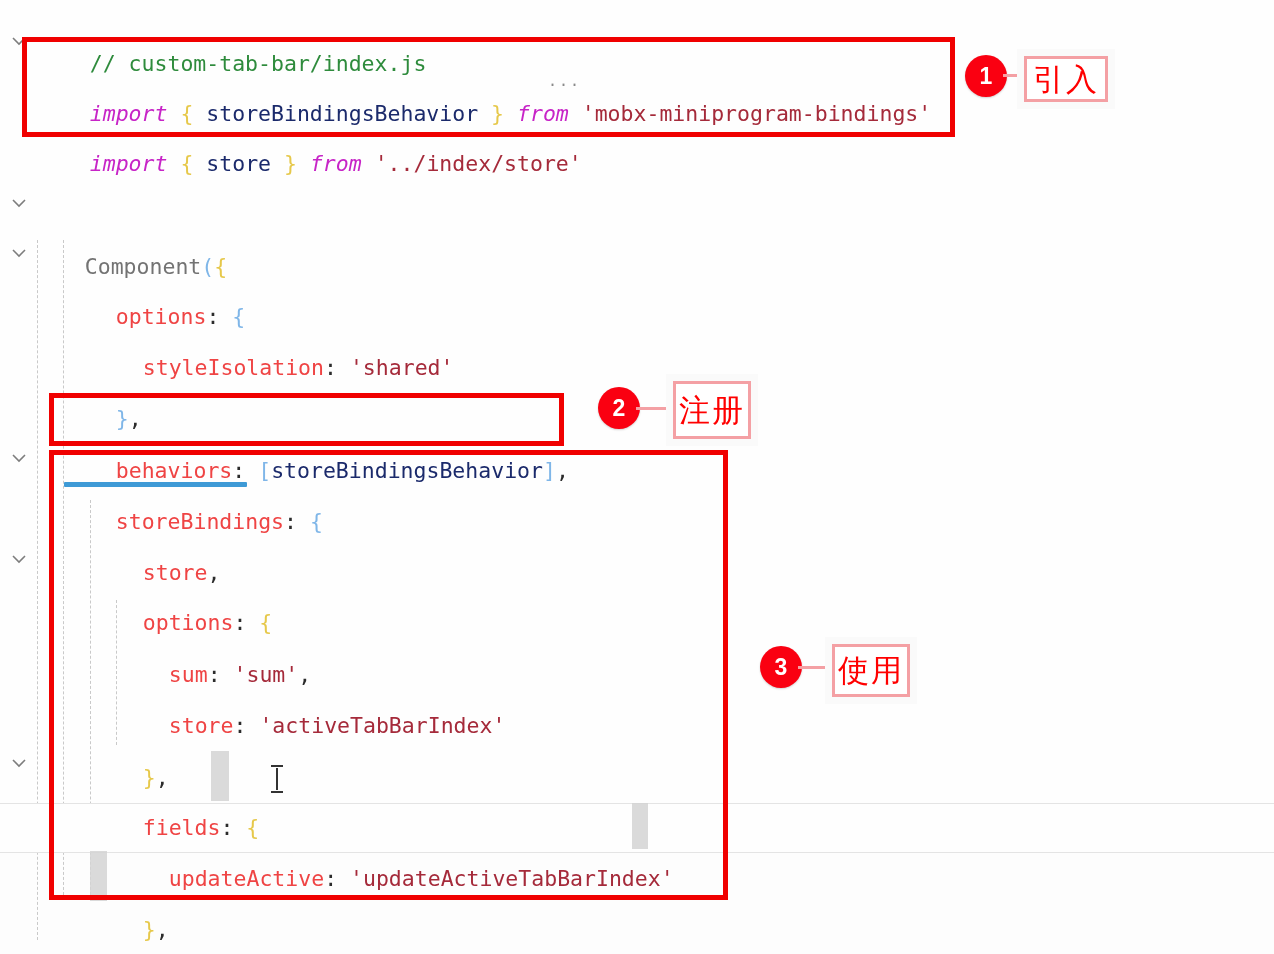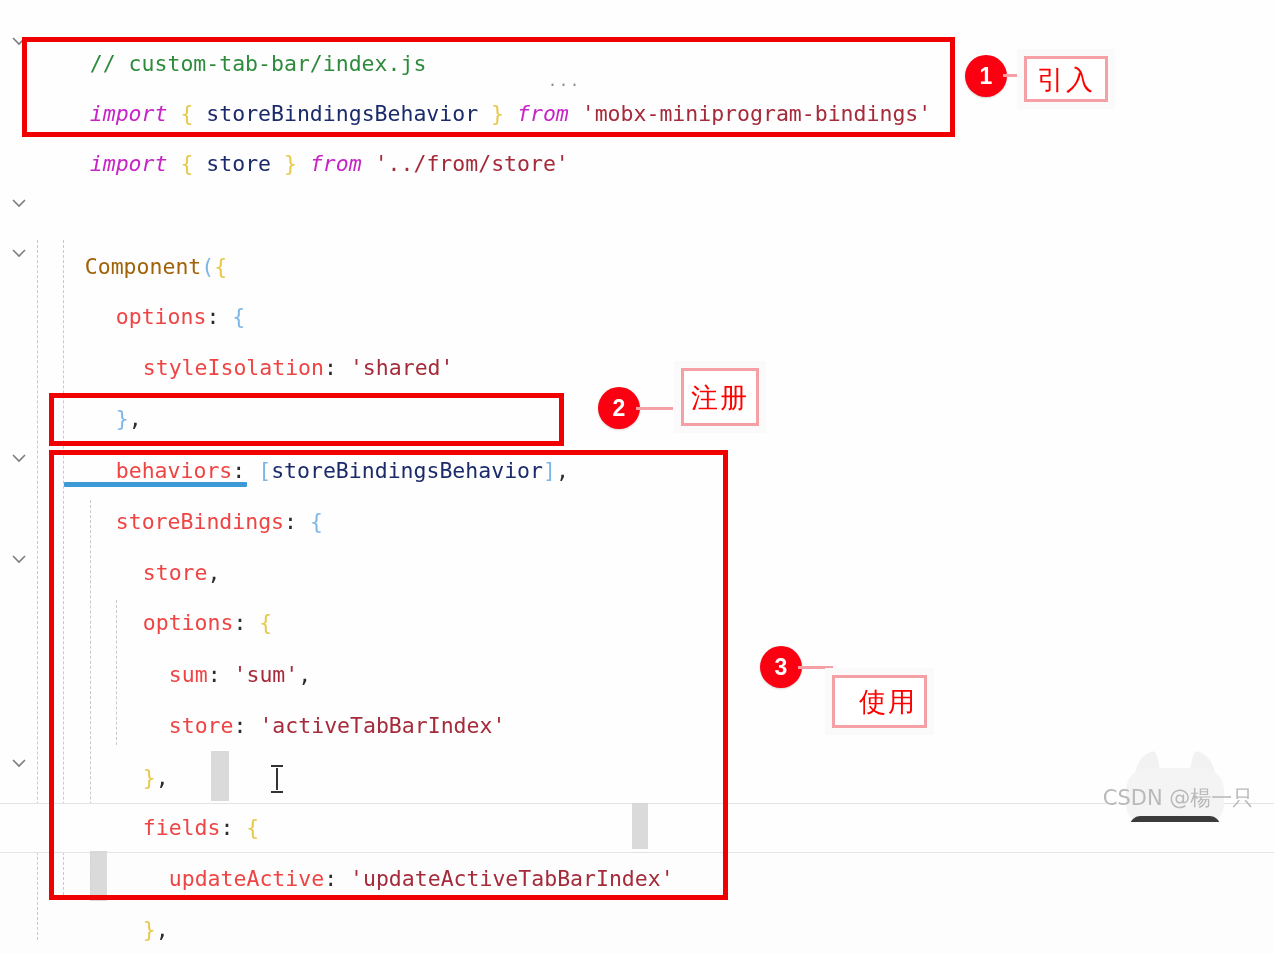--- a/index.html
+++ b/index.html
@@ -40,21 +40,21 @@
   
   .t-comment  { color: #2e8b3c; }
   .t-keyword  { color: #c724c7; font-style: italic; }
   .t-ident    { color: #1b2a6b; }
   .t-prop     { color: #ef4444; }
   .t-string   { color: #a52a3a; }
   .t-brace    { color: #e6c84a; }
   .t-brack    { color: #7fb6e8; }
   .t-cbrace   { color: #7fb6e8; }
   .t-punct    { color: #2b2b2b; }
-  .t-fn       { color: #a16207; }
+  .t-fn       { color: #737373; }
 
   
   .guide {
     position: absolute;
     width: 1px;
     border-left: 1px dashed #c9c9c9;
   }
 
   
   .chevron {
@@ -129,21 +129,21 @@
     position: absolute;
     height: 3px;
     background: #f4a0a4;
   }
   .callout {
     position: absolute;
     border: 3px solid #f4a0a4;
     background: #ffffff;
     color: #ff0000;
     font-family: "DejaVu Sans", "Liberation Sans", sans-serif;
-    font-size: 27px;
+    font-size: 31px;
     line-height: 1;
     display: flex;
     align-items: center;
     justify-content: center;
     letter-spacing: 2px;
     box-shadow: 0 0 0 7px #fafafa;
   }
 
   
   #watermark {
@@ -216,21 +216,21 @@
     <span class="t-comment">// custom-tab-bar/index.js</span>
   </div>
 
   <div class="line" style="top:36px; left:38px;">
     <span class="t-keyword">import</span><span class="t-punct"> </span><span class="t-brace">{</span><span> </span><span class="t-ident">storeBindingsBehavior</span><span> </span><span class="t-brace">}</span><span> </span><span class="t-keyword">from</span><span> </span><span class="t-string">'mobx-miniprogram-bindings'</span>
   </div>
 
   <div class="ellipsis" style="left:548px; top:74px;">...</div>
 
   <div class="line" style="top:86px; left:38px;">
-    <span class="t-keyword">import</span><span> </span><span class="t-brace">{</span><span> </span><span class="t-ident">store</span><span> </span><span class="t-brace">}</span><span> </span><span class="t-keyword">from</span><span> </span><span class="t-string">'../from/store'</span>
+    <span class="t-keyword">import</span><span> </span><span class="t-brace">{</span><span> </span><span class="t-ident">store</span><span> </span><span class="t-brace">}</span><span> </span><span class="t-keyword">from</span><span> </span><span class="t-string">'../index/store'</span>
   </div>
 
   <div class="line" style="top:189px; left:33px;">
     <span class="t-fn">Component</span><span class="t-brack">(</span><span class="t-brace">{</span>
   </div>
 
   <div class="line" style="top:239px; left:64px;">
     <span class="t-prop">options</span><span class="t-punct">:</span><span> </span><span class="t-cbrace">{</span>
   </div>
 
@@ -308,35 +308,26 @@
   </div>
   <div class="leader" style="left:1003px; top:74px; width:22px;"></div>
   <div class="callout" style="left:1024px; top:56px; width:78px; height:40px;">
     <span>引入</span>
   </div>
 
   <div class="badge" style="left:598px; top:387px;">
     <span>2</span>
   </div>
   <div class="leader" style="left:636px; top:407px; width:37px;"></div>
-  <div class="callout" style="left:673px; top:368px; width:72px; height:52px;margin-left:8px;">
+  <div class="callout" style="left:673px; top:381px; width:72px; height:52px;">
     <span>注册</span>
   </div>
 
   <div class="badge" style="left:760px; top:646px;">
     <span>3</span>
   </div>
   <div class="leader" style="left:798px; top:666px; width:35px;"></div>
-  <div class="callout" style="left:832px; top:675px; width:72px; height:47px;padding-left:17px;">
+  <div class="callout" style="left:832px; top:644px; width:72px; height:47px;">
     <span>使用</span>
   </div>
 
-  <div id="watermark">
-    <svg class="logo" viewBox="0 0 118 92">
-      <path d="M18 34 Q20 12 34 6 Q40 3 42 14 L45 28 Z" fill="#f2f2f2"></path>
-      <path d="M100 34 Q98 12 84 6 Q78 3 76 14 L73 28 Z" fill="#f2f2f2"></path>
-      <rect x="10" y="22" width="98" height="58" rx="22" fill="#f4f4f4"></rect>
-      <rect x="14" y="70" width="90" height="24" rx="10" fill="#3b3b3b"></rect>
-    </svg>
-    <div class="wm-text">CSDN @楊一只</div>
-  </div>
 
 </div>
 
 </body></html>

